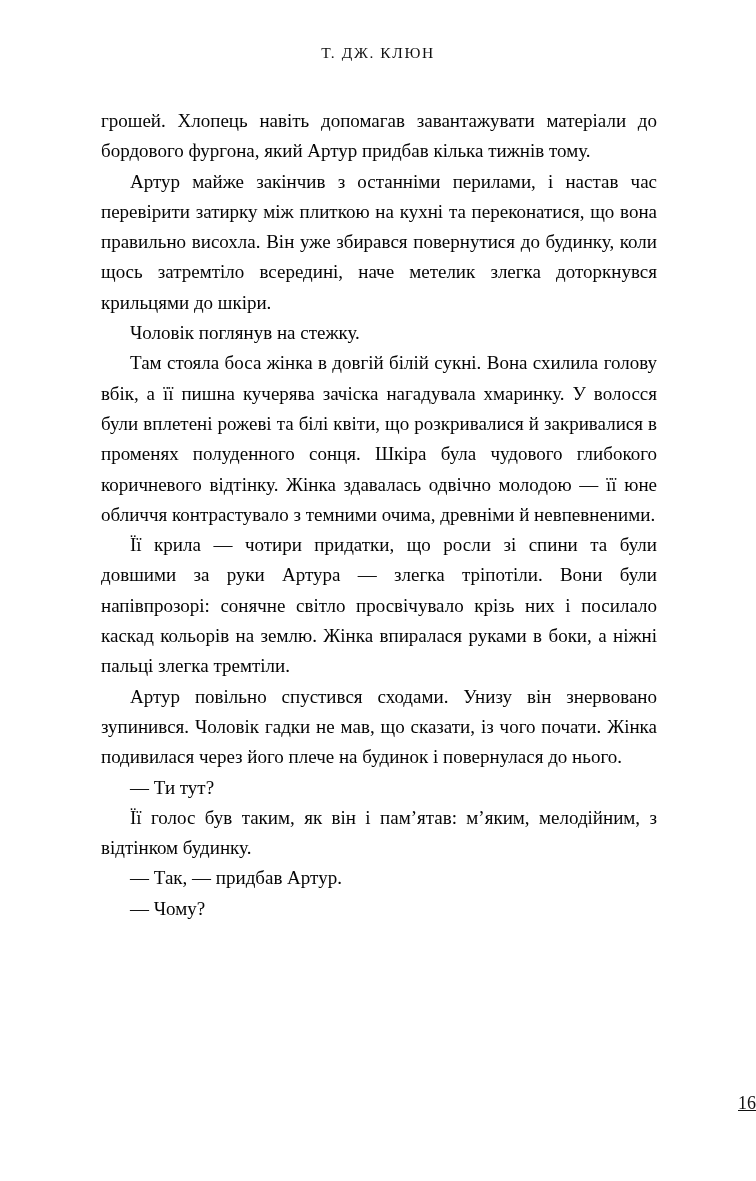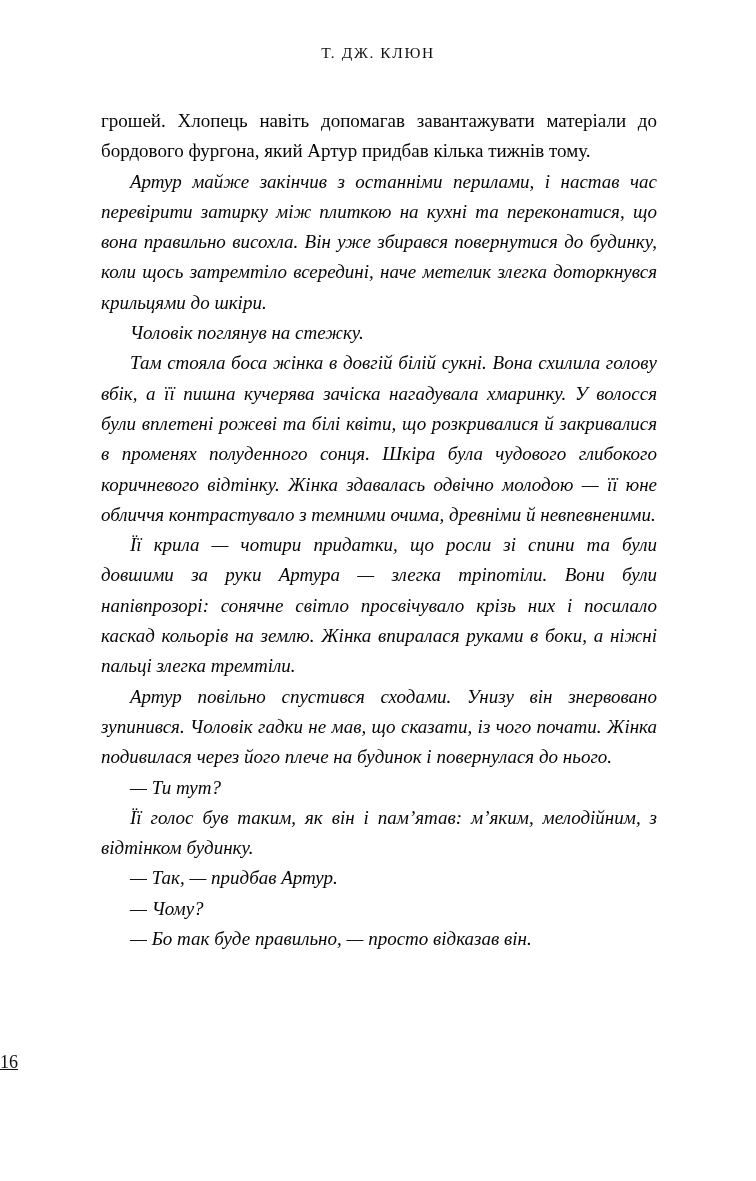--- a/index.html
+++ b/index.html
@@ -43,28 +43,27 @@
     text-align: justify;
     text-justify: inter-word;
     color: #050505;
     hyphens: manual;
   }
   .body-text p {
     margin: 0;
   }
   .body-text p.indent {
     text-indent: 29px;
-    font-style: italic;
   }
   .folio {
     position: absolute;
-    top: 1052px;
+    top: 1093px;
     left: 0;
     width: 756px;
-    text-align: left;
+    text-align: right;
     font-size: 18px;
     color: #111111;
     text-decoration: underline;
   }
 </style>
 </head>
 <body>
 
 <div class="page">
 
@@ -74,18 +73,17 @@
     <p class="noindent">грошей. Хлопець навіть допомагав завантажувати матеріали до бордового фургона, який Артур придбав кілька тижнів тому.</p>
     <p class="indent">Артур майже закінчив з останніми перилами, і настав час перевірити затирку між плиткою на кухні та переконатися, що вона правильно висохла. Він уже збирався повернутися до будинку, коли щось затремтіло всередині, наче метелик злегка доторкнувся крильцями до шкіри.</p>
     <p class="indent">Чоловік поглянув на стежку.</p>
     <p class="indent">Там стояла боса жінка в довгій білій сукні. Вона схилила голову вбік, а її пишна кучерява зачіска нагадувала хмаринку. У волосся були вплетені рожеві та білі квіти, що розкривалися й закривалися в променях полуденного сонця. Шкіра була чудового глибокого коричневого відтінку. Жінка здавалась одвічно молодою — її юне обличчя контрастувало з темними очима, древніми й невпевненими.</p>
     <p class="indent">Її крила — чотири придатки, що росли зі спини та були довшими за руки Артура — злегка тріпотіли. Вони були напівпрозорі: сонячне світло просвічувало крізь них і посилало каскад кольорів на землю. Жінка впиралася руками в боки, а ніжні пальці злегка тремтіли.</p>
     <p class="indent">Артур повільно спустився сходами. Унизу він знервовано зупинився. Чоловік гадки не мав, що сказати, із чого почати. Жінка подивилася через його плече на будинок і повернулася до нього.</p>
     <p class="indent">— Ти тут?</p>
     <p class="indent">Її голос був таким, як він і пам’ятав: м’яким, мелодійним, з відтінком будинку.</p>
     <p class="indent">— Так, — придбав Артур.</p>
     <p class="indent">— Чому?</p>
-    <p class="indent">— Бо так буде правильно, — просто відказав він.</p>
   </div>
 
   <div class="folio">16</div>
 
 </div>
 
 </body></html>

